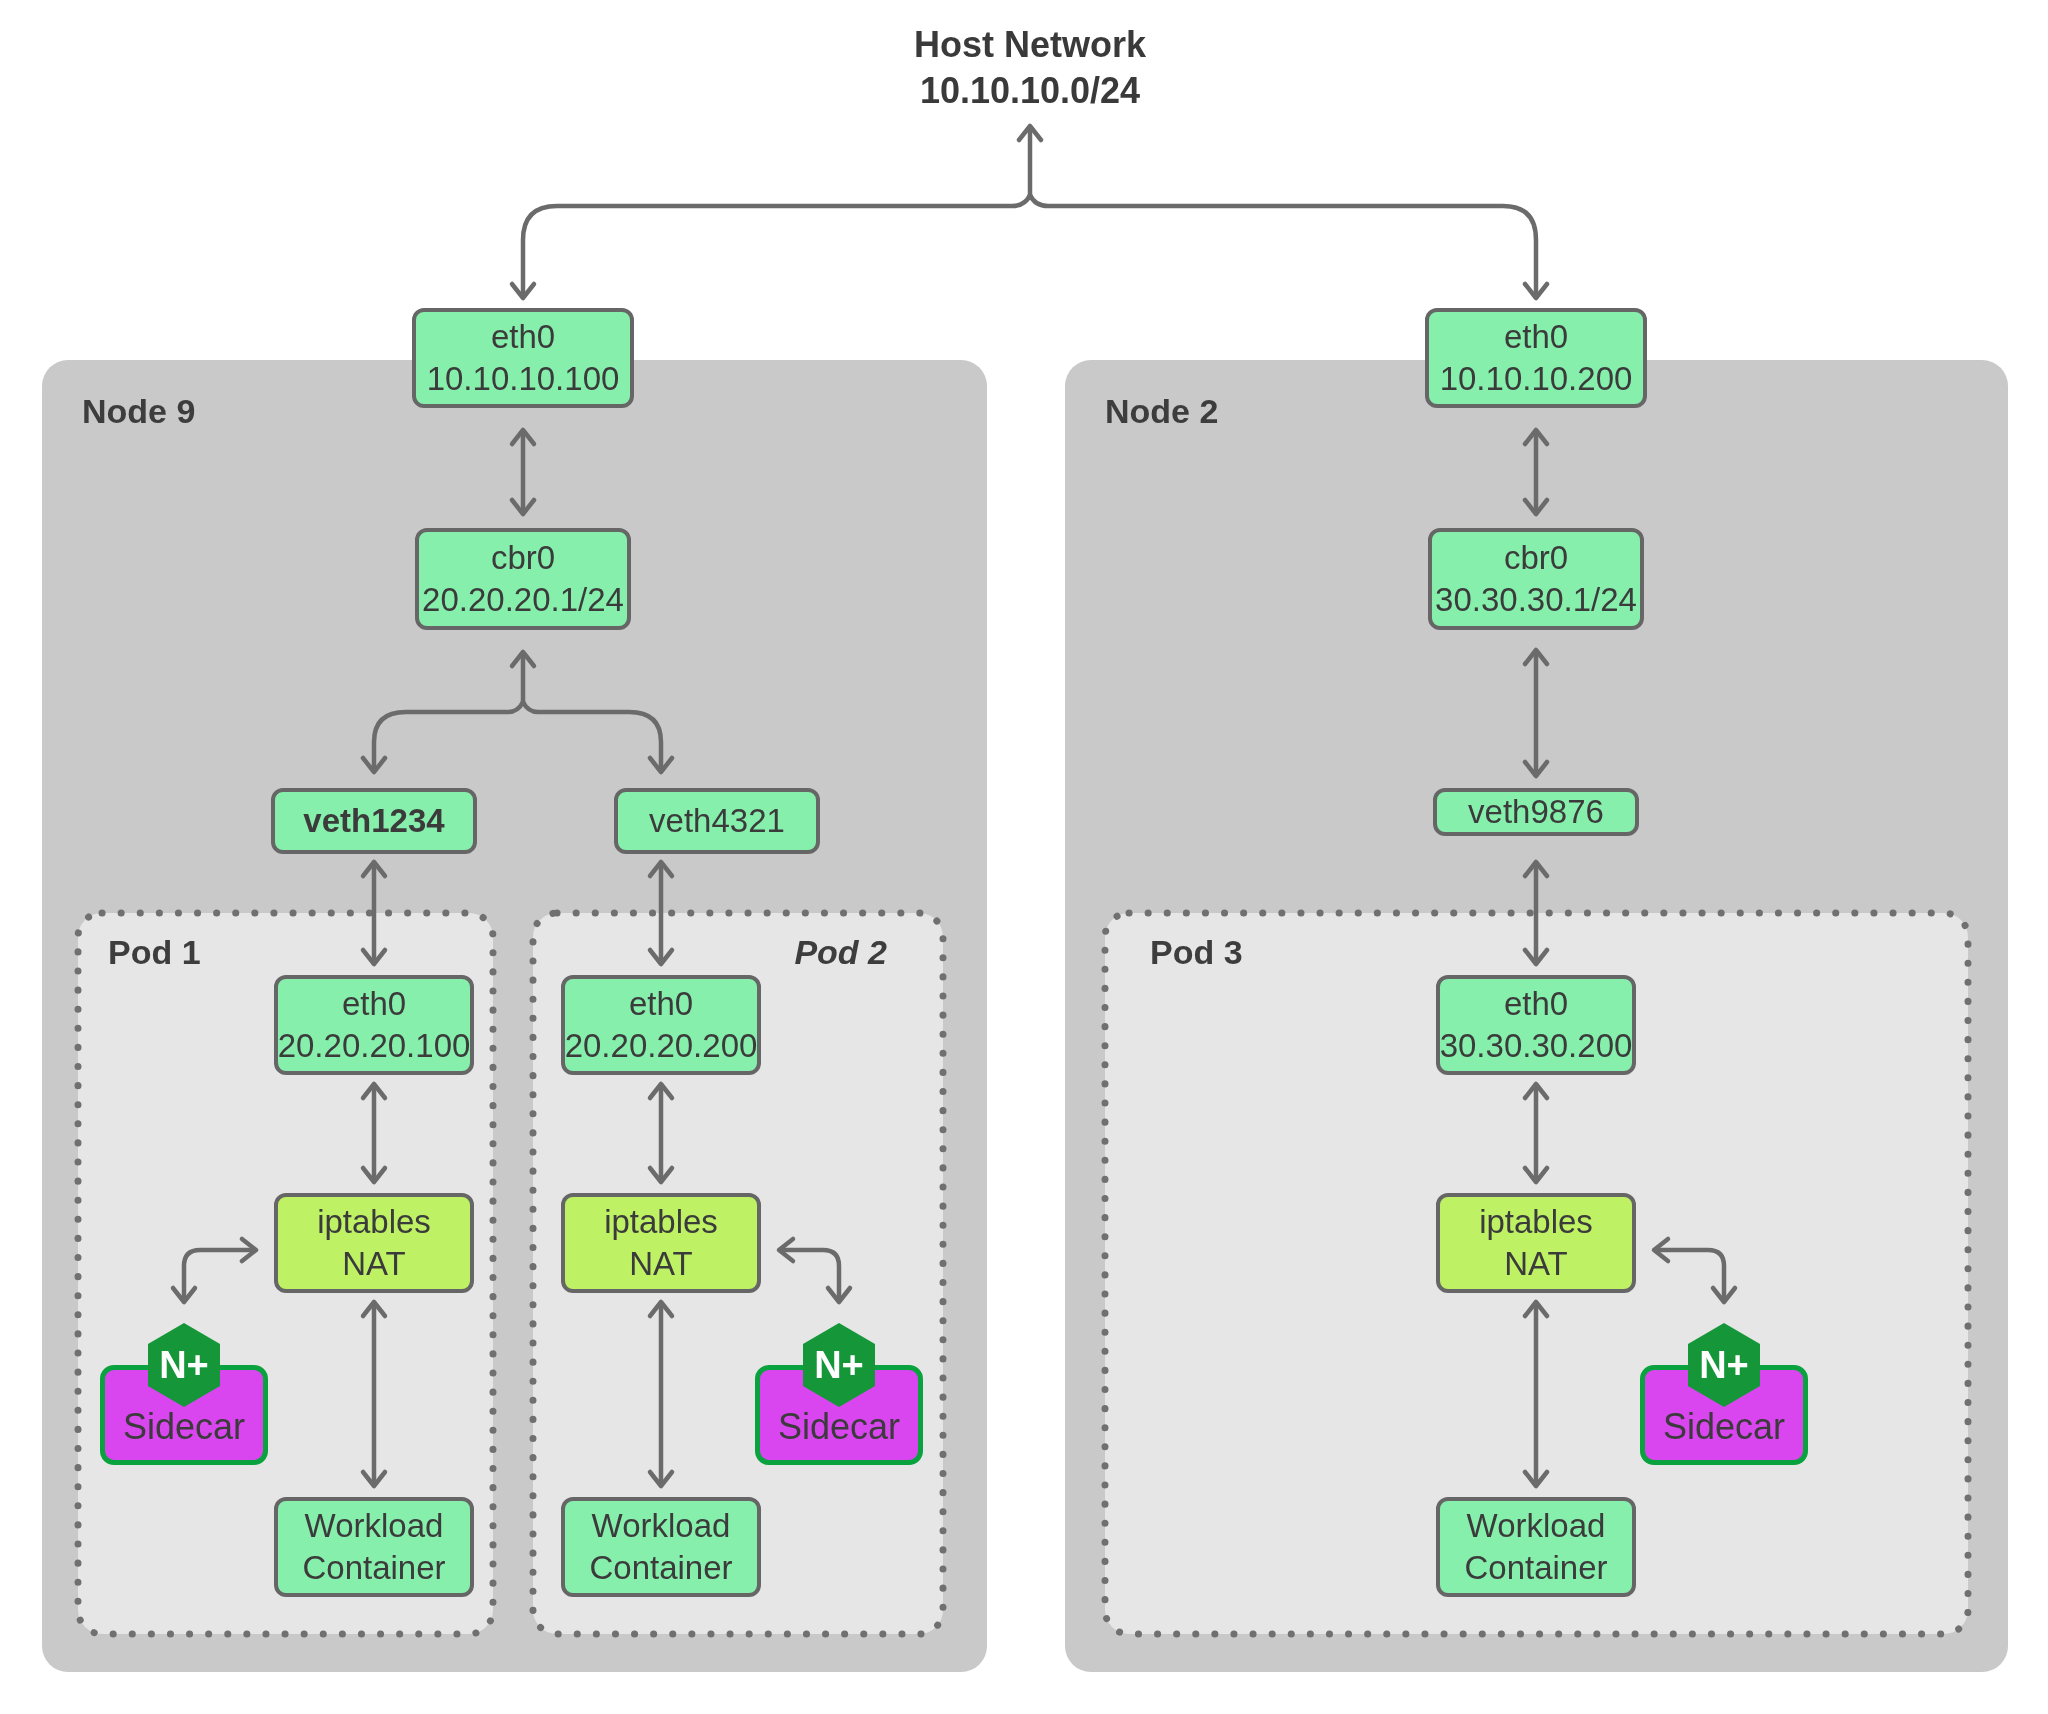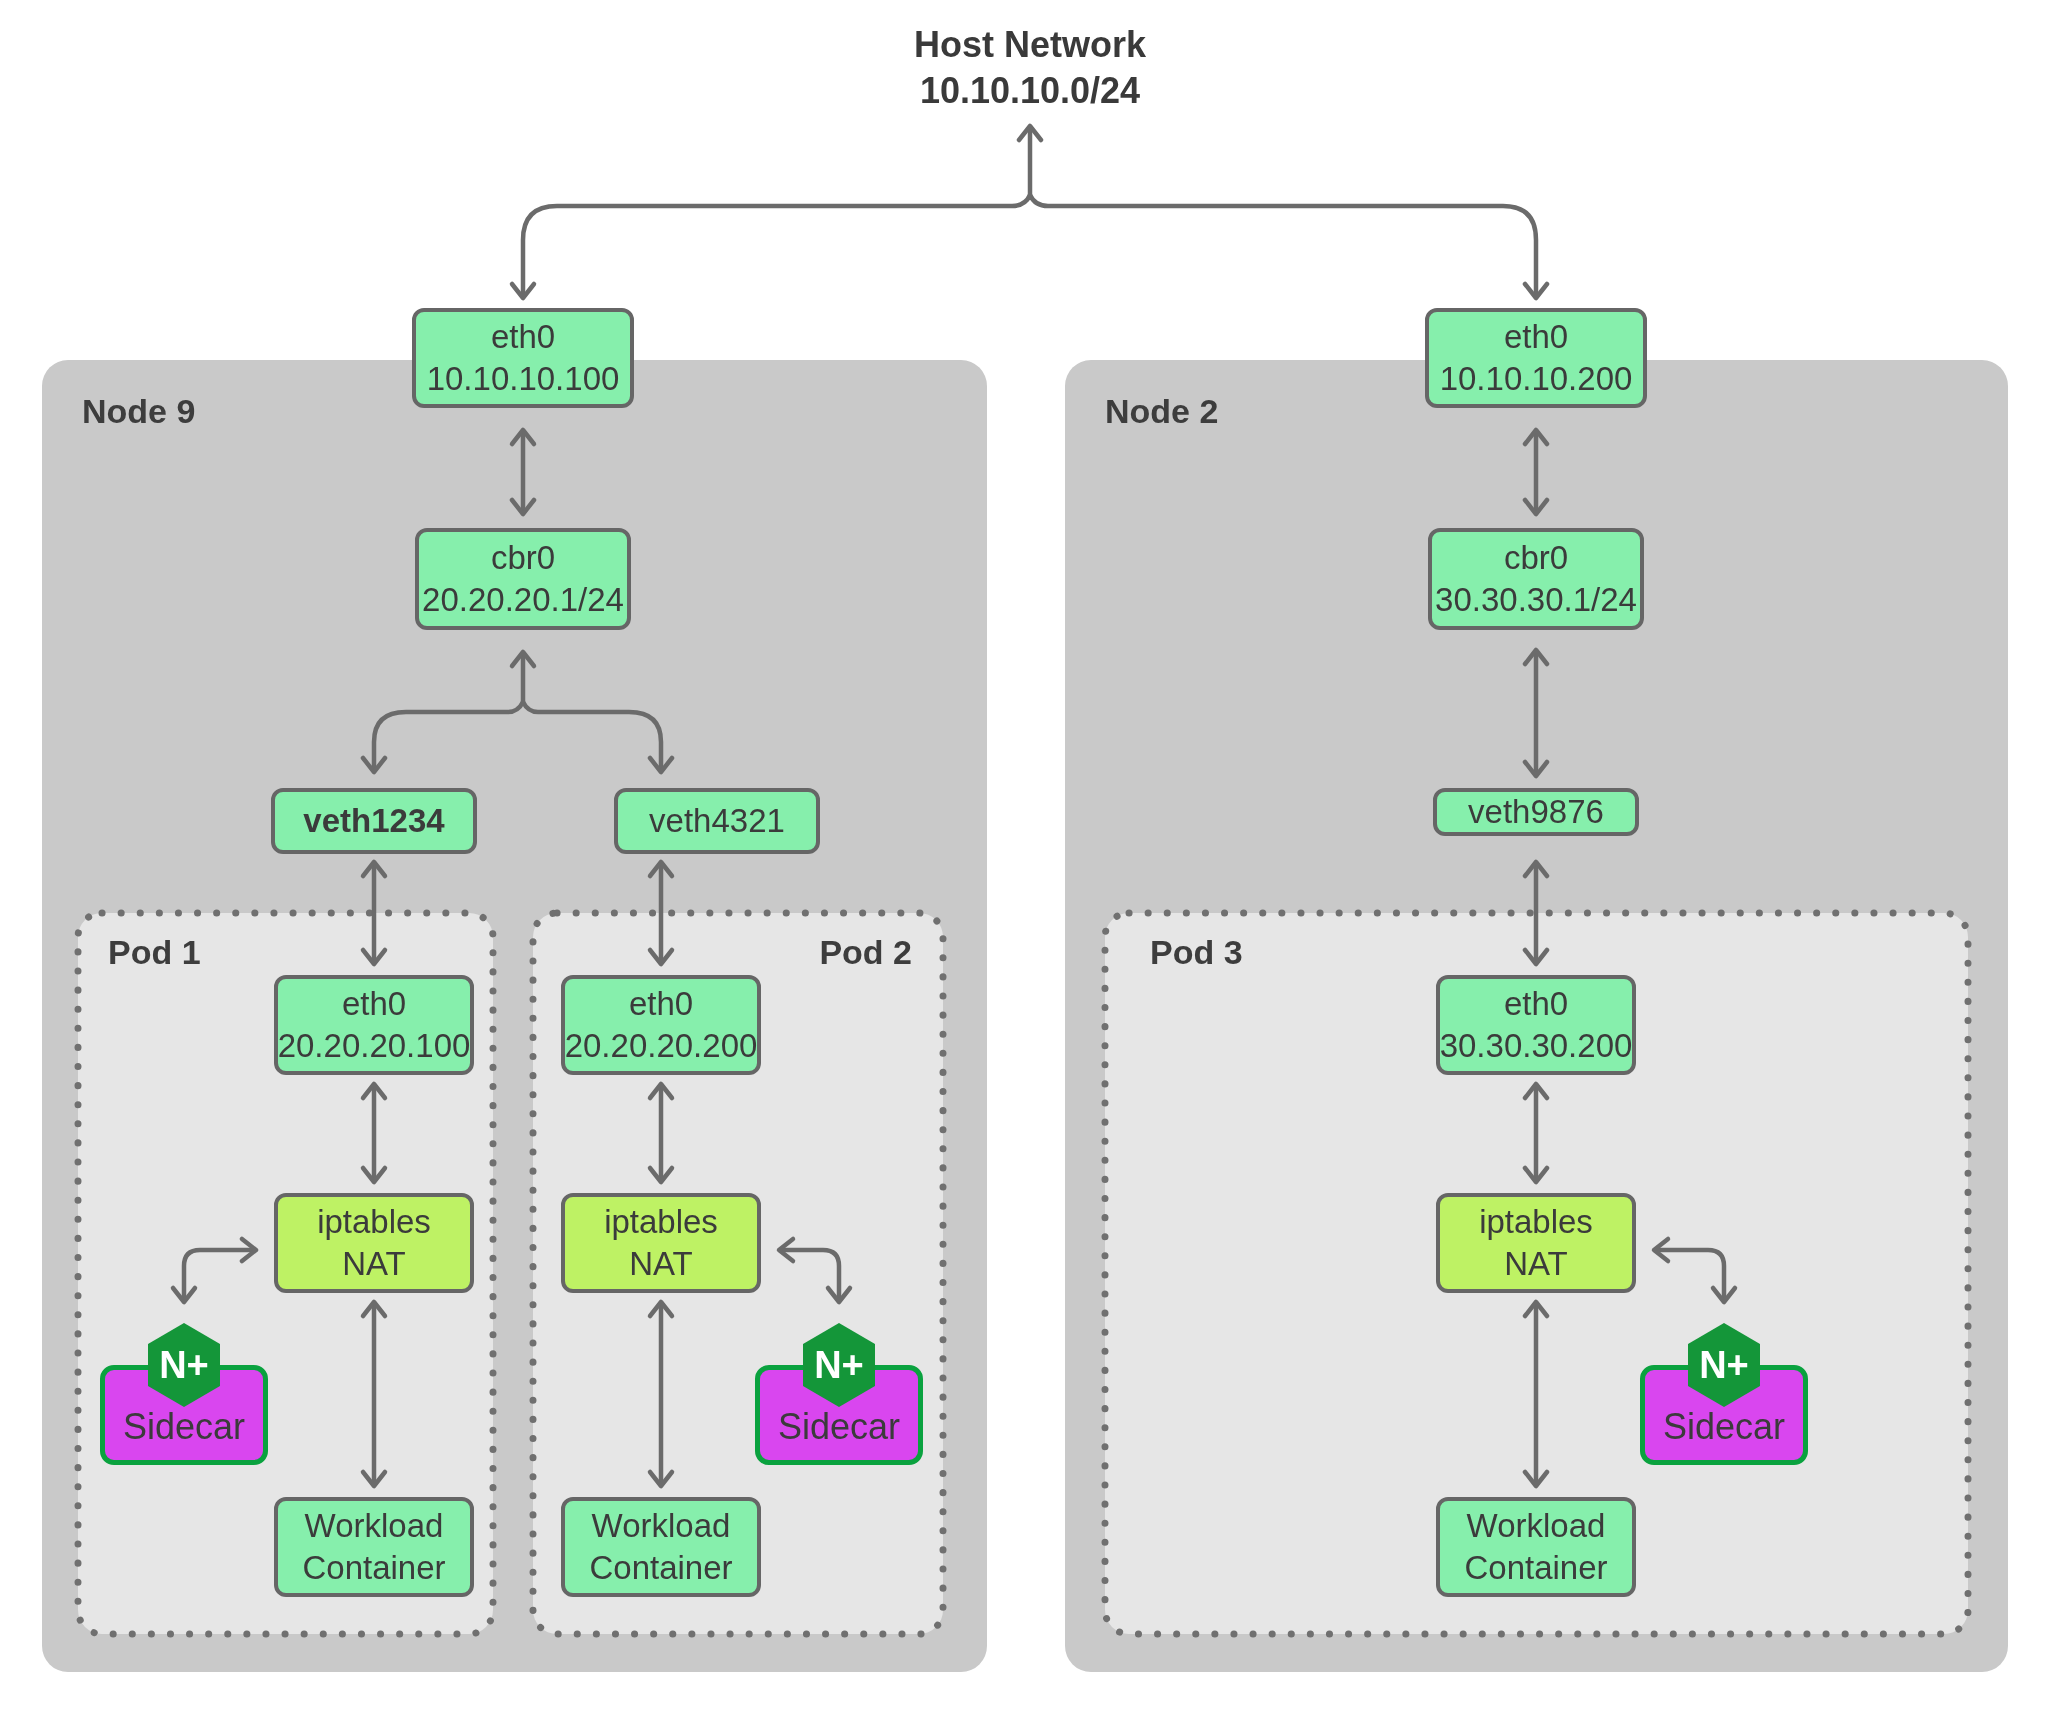--- a/index.html
+++ b/index.html
@@ -78,21 +78,21 @@
       <path d="M184,1302 L184,1266 Q184,1250 200,1250 L256,1250" marker-start="url(#ah)" marker-end="url(#ah)"></path>
       <path d="M839,1302 L839,1266 Q839,1250 823,1250 L779,1250" marker-start="url(#ah)" marker-end="url(#ah)"></path>
       <path d="M1724,1302 L1724,1266 Q1724,1250 1708,1250 L1654,1250" marker-start="url(#ah)" marker-end="url(#ah)"></path>
     </g>
   </svg>
 
   <div class="lbl" style="left:82px;top:392px;">Node 9</div>
   <div class="lbl" style="left:1105px;top:392px;">Node 2</div>
 
   <div class="lbl" style="left:108px;top:933px;">Pod 1</div>
-  <div class="lbl right" style="left:558px;top:933px;width:382px;padding-right:28px;box-sizing:border-box;">Pod 2</div>
+  <div class="lbl right" style="left:533px;top:933px;width:382px;padding-right:28px;box-sizing:border-box;font-style:italic;">Pod 2</div>
   <div class="lbl" style="left:1150px;top:933px;">Pod 3</div>
 
   <div class="box" style="left:412px;top:308px;width:222px;height:100px;">
     <span>eth0</span>
     <span>10.10.10.100</span>
   </div>
   <div class="box" style="left:415px;top:528px;width:216px;height:102px;">
     <span>cbr0</span>
     <span>20.20.20.1/24</span>
   </div>

